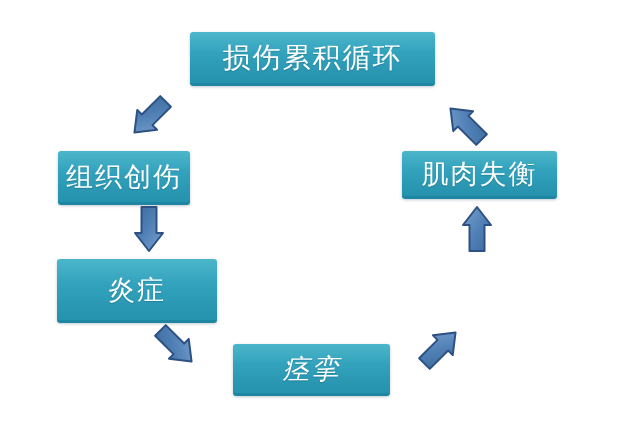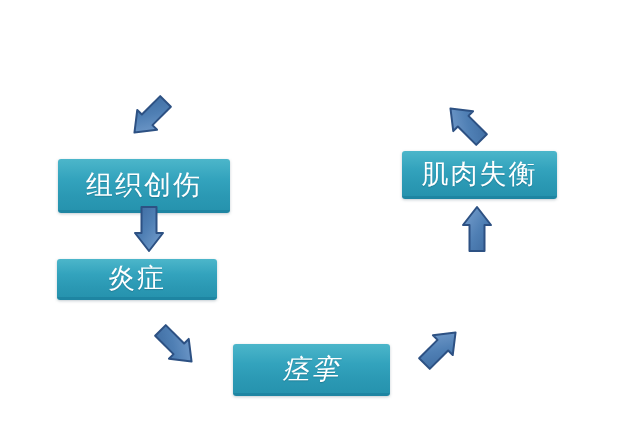--- a/index.html
+++ b/index.html
@@ -24,22 +24,22 @@
     font-size: 27px;
     letter-spacing: 2px;
     border-radius: 3px;
     background: linear-gradient(180deg, #4cb6ca 0%, #33a3bd 40%, #2b99b4 72%, #2693ae 100%);
     border-bottom: 3px solid #1e85a2;
     box-shadow: 0 1px 3px rgba(120,140,150,0.45);
     box-sizing: border-box;
     text-shadow: 0 1px 1px rgba(0,60,80,0.25);
   }
   .node-top { left: 190px; top: 32px; width: 245px; height: 54px; font-size: 28px; }
-  .node-tissue { left: 58px;  top: 151px; width: 172px; height: 54px; margin-top: 8px; }
-  .node-inflam { left: 57px;  top: 259px; width: 160px; height: 41px; }
+  .node-tissue { left: 58px;  top: 151px; width: 132px; height: 54px; }
+  .node-inflam { left: 57px;  top: 259px; width: 160px; height: 64px; }
   .node-spasm  { left: 233px; top: 344px; width: 157px; height: 52px; font-style: italic; }
   .node-adhes  { left: 400px; top: 258px; width: 158px; height: 54px; }
   .node-muscle { left: 402px; top: 151px; width: 155px; height: 48px; }
 
   .arrow {
     position: absolute;
     width: 30px;
     height: 46px;
   }
   .arrow svg { display: block; width: 100%; height: 100%; overflow: visible; }
@@ -58,20 +58,23 @@
   <svg width="0" height="0" style="position:absolute">
     <defs>
       <linearGradient id="arrowGrad" x1="0%" y1="0%" x2="100%" y2="100%">
         <stop offset="0%" stop-color="#7ba2d0"></stop>
         <stop offset="55%" stop-color="#4f7fb4"></stop>
         <stop offset="100%" stop-color="#3d6a9f"></stop>
       </linearGradient>
     </defs>
   </svg>
 
+  <div class="node node-top">
+    <span>损伤累积循环</span>
+  </div>
 
   <div class="node node-tissue">
     <span>组织创伤</span>
   </div>
 
   <div class="node node-inflam">
     <span>炎症</span>
   </div>
 
   <div class="node node-spasm">

